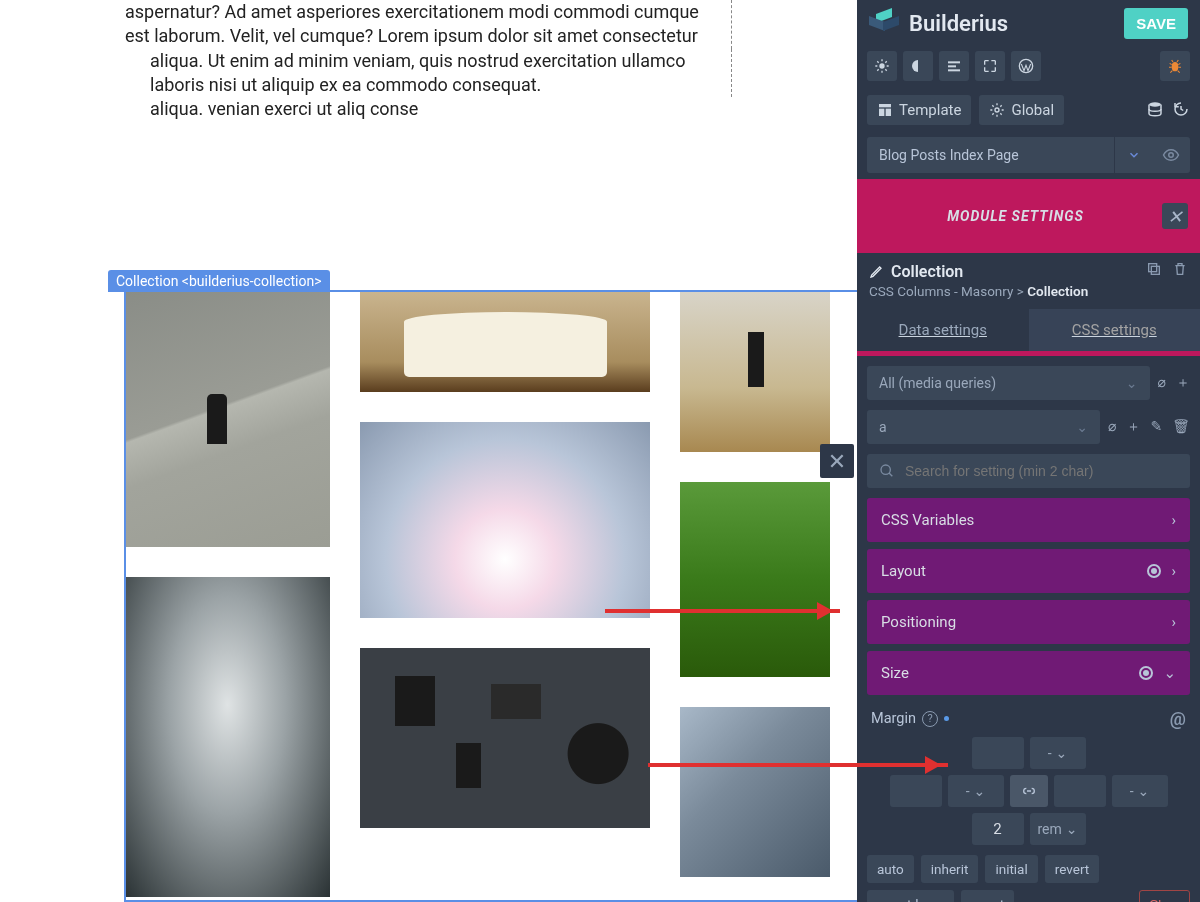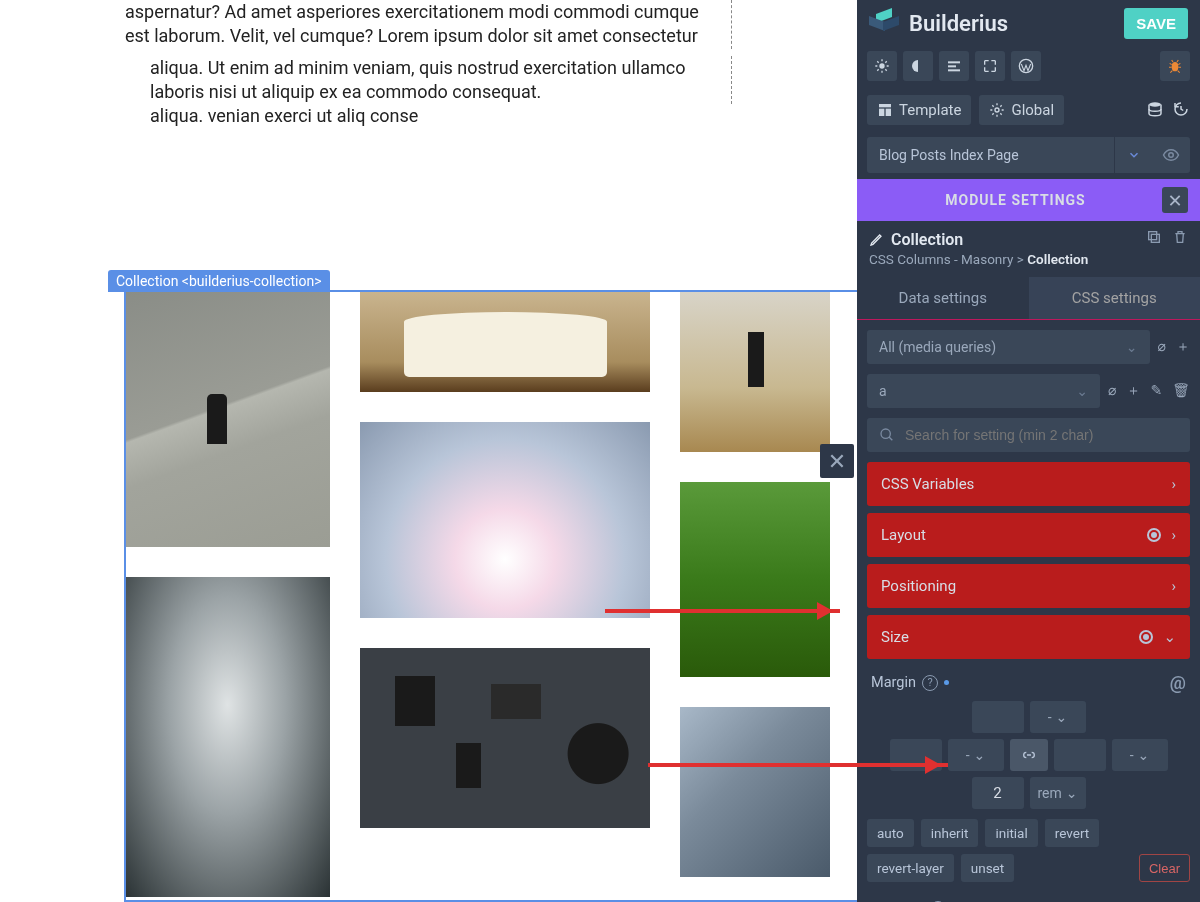--- a/index.html
+++ b/index.html
@@ -4,21 +4,21 @@
 <style>
 * { box-sizing: border-box; margin: 0; padding: 0; }
 body { font-family: -apple-system, BlinkMacSystemFont, "Segoe UI", Roboto, sans-serif; background: #fff; overflow: hidden; width: 1200px; height: 902px; position: relative; }
 
 
 .canvas { position: absolute; left: 0; top: 0; width: 857px; height: 902px; background: #fff; overflow: hidden; }
 .text-cols { display: flex; gap: 0; padding: 0 125px 0 125px; flex-direction: column; }
 .text-col { flex: 1; padding: 0 15px 0 0; border-right: 1px dashed #888; font-size: 18px; line-height: 1.35; color: #222; }
 .text-col:last-child { border-right: none; }
 .text-col.c1 { flex: 1.05; }
-.text-col.c2 { flex: 1.05; padding-left: 25px; margin-top: 7px; }
+.text-col.c2 { flex: 1.05; padding-left: 25px; }
 .text-col.c3 { flex: 0.55; padding-left: 25px; }
 
 .selection-tag { position: absolute; left: 108px; top: 270px; background: #5a8fe6; color: #fff; font-size: 14px; padding: 3px 8px; border-radius: 3px 3px 0 0; z-index: 5; }
 .selection-box { position: absolute; left: 124px; top: 290px; right: 0; height: 612px; border: 2px solid #5a8fe6; border-right: none; z-index: 4; pointer-events: none; }
 
 .masonry { position: absolute; left: 125px; top: 292px; width: 732px; display: flex; gap: 30px; }
 .mcol { display: flex; flex-direction: column; gap: 30px; }
 .mcol.a { width: 205px; }
 .mcol.b { width: 290px; }
 .mcol.c { width: 150px; }
@@ -61,44 +61,44 @@
 
 .mode-row { display:flex; gap:8px; padding:6px 10px; align-items:center; }
 .mode-btn { display:flex; align-items:center; gap:6px; background:#3a4758; padding:6px 10px; border-radius:3px; font-size:15px; color:#cbd5e0; }
 .mode-icons { margin-left:auto; display:flex; gap:8px; }
 
 .page-row { display:flex; align-items:center; margin:6px 10px; background:#3a4758; border-radius:3px; }
 .page-row span { flex:1; padding:9px 12px; color:#b8c5d8; }
 .page-row .chev, .page-row .eye { width:38px; height:36px; display:flex; align-items:center; justify-content:center; color:#7a8aa0; }
 .page-row .chev { border-left:1px solid #2d3748; color:#6a8ad8; }
 
-.section-hdr { display:flex; align-items:center; background:#8b5cf6; padding:8px 12px; }
+.section-hdr { display:flex; align-items:center; background:#be185d; padding:24px 12px;font-style:italic; }
 .section-hdr .ttl { flex:1; text-align:center; font-weight:700; letter-spacing:1px; font-size:14px; color:#d8dde5; }
 .close-x { width:26px; height:26px; background:#3a4758; border-radius:3px; display:flex; align-items:center; justify-content:center; font-size:18px; color:#a8b5c8; }
 
 .module-name { padding:8px 12px 2px; display:flex; align-items:center; gap:6px; font-size:16px; font-weight:600; color:#e2e8f0; }
 .module-name .actions { margin-left:auto; display:flex; gap:10px; color:#8a9ab0; }
 .breadcrumb { padding:0 12px 10px; font-size:13.5px; color:#9aa8bb; }
 .breadcrumb b { color:#e2e8f0; font-weight:600; }
 
-.tabs { display:flex; border-bottom:1px solid #be185d; }
+.tabs { display:flex; border-bottom:5px solid #be185d;text-decoration:underline; }
 .tab { flex:1; text-align:center; padding:12px 0; font-size:15px; color:#9aa8bb; cursor:pointer; }
 .tab.active { color:#a3a3a3; background:#374357; }
 
 .body { flex:1; overflow:hidden; padding:0 10px; }
 .sel-row { display:flex; align-items:center; gap:8px; margin:10px 0; }
 .select { flex:1; background:#3a4758; border-radius:3px; padding:9px 12px; color:#9aa8bb; display:flex; align-items:center; }
 .select .chv { margin-left:auto; color:#6a7a90; }
 .mini-icons { display:flex; gap:10px; color:#9aa8bb; }
 .mini-icons span { cursor:pointer; }
 
 .search-row { display:flex; align-items:center; background:#3a4758; border-radius:3px; padding:9px 12px; margin:10px 0; gap:10px; color:#7a8aa0; }
 .search-row input { flex:1; background:transparent; border:none; color:#cbd5e0; font-size:14px; outline:none; }
 
-.acc { background:#b91c1c; border-radius:3px; margin:7px 0; padding:13px 14px; display:flex; align-items:center; font-size:15px; color:#d8dde5; cursor:pointer; }
+.acc { background:#701a75; border-radius:3px; margin:7px 0; padding:13px 14px; display:flex; align-items:center; font-size:15px; color:#d8dde5; cursor:pointer; }
 .acc .ind { margin-left:auto; display:flex; gap:10px; align-items:center; color:#b8c5d8; }
 .radio-dot { width:14px; height:14px; border:2px solid #b8c5d8; border-radius:50%; position:relative; }
 .radio-dot.on::after { content:""; position:absolute; inset:2px; background:#b8c5d8; border-radius:50%; }
 
 .prop-label { display:flex; align-items:center; gap:6px; padding:6px 4px 8px; font-size:14.5px; color:#b8c5d8; }
 .prop-label .at { margin-left:auto; color:#8a9ab0; font-size:18px; font-weight:600; }
 .help-q { width:16px; height:16px; border:1.5px solid #8a9ab0; border-radius:50%; font-size:11px; display:flex; align-items:center; justify-content:center; color:#8a9ab0; }
 .dot-blue { width:5px; height:5px; background:#5a9ae8; border-radius:50%; }
 
 .margin-grid { display:flex; flex-direction:column; gap:6px; align-items:center; margin-bottom:8px; }

